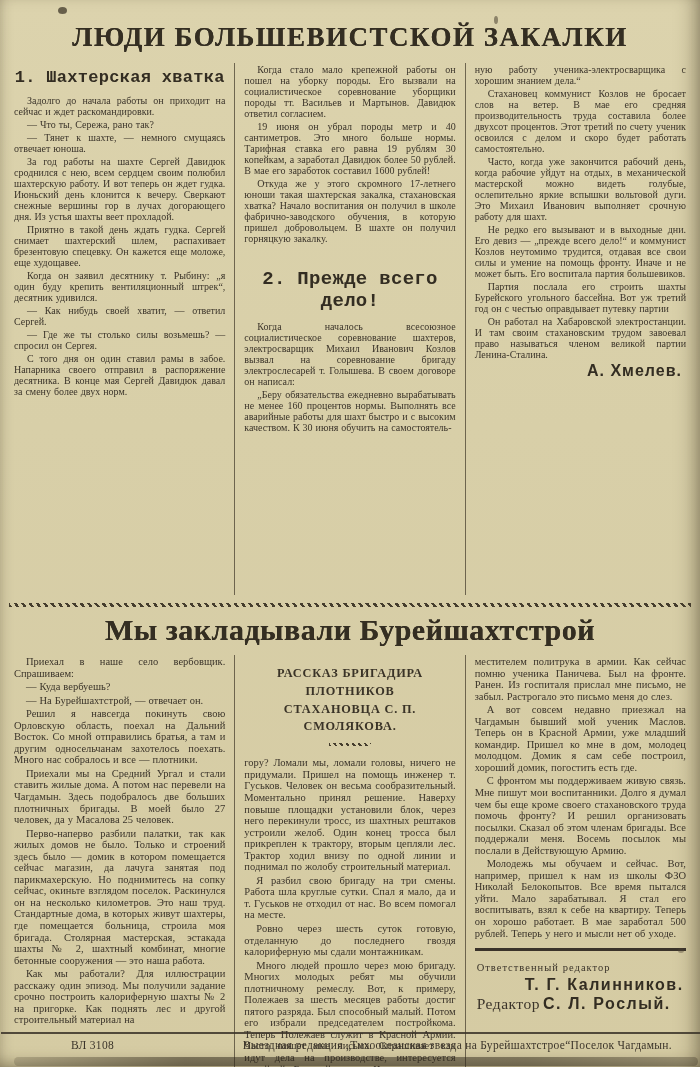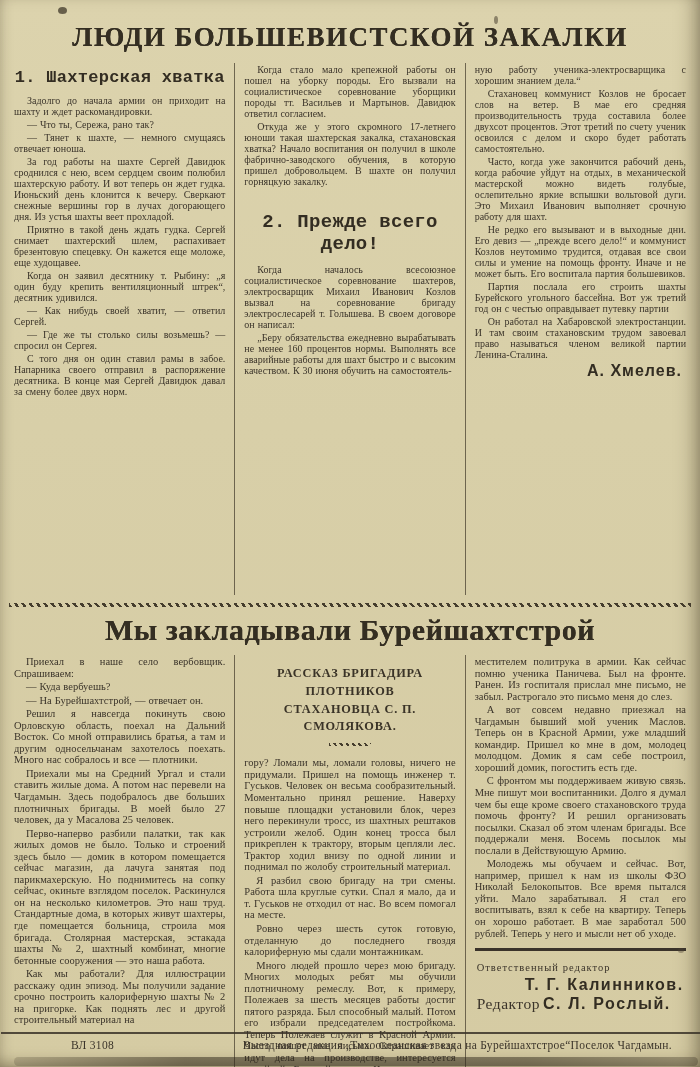--- a/index.html
+++ b/index.html
@@ -112,32 +112,33 @@
 <div class="page">
   <span class="speck s1"></span>
   <span class="speck s2"></span>
   <span class="speck s3"></span>
 
   <h1 class="headline-1">ЛЮДИ БОЛЬШЕВИСТСКОЙ ЗАКАЛКИ</h1>
 
   <div class="article article-1 a1">
     <div class="col">
       <h2 class="sec-heading">1. Шахтерская хватка</h2>
-      <p>Задолго до начала армии он приходит на шахту и ждет раскомандировки.</p>
+      <p>Задолго до начала работы он приходит на сейчас и ждет раскомандировки.</p>
       <p>— Что ты, Сережа, рано так?</p>
       <p>— Тянет к шахте, — немного смущаясь отвечает юноша.</p>
       <p>За год работы на шахте Сергей Давидюк сроднился с нею, всем сердцем своим полюбил шахтерскую работу. И вот теперь он ждет гудка. Июньский день клонится к вечеру. Сверкают снежные вершины гор в лучах догорающего дня. Из устья шахты веет прохладой.</p>
       <p>Приятно в такой день ждать гудка. Сергей снимает шахтерский шлем, распахивает брезентовую спецевку. Он кажется еще моложе, еще худощавее.</p>
       <p>Когда он заявил десятнику т. Рыбину: „я один буду крепить вентиляционный штрек“, десятник удивился.</p>
       <p>— Как нибудь своей хватит, — ответил Сергей.</p>
       <p>— Где же ты столько силы возьмешь? — спросил он Сергея.</p>
       <p>С того дня он один ставил рамы в забое. Напарника своего отправил в распоряжение десятника. В конце мая Сергей Давидюк давал за смену более двух норм.</p>
     </div>
     <div class="col">
       <p>Когда стало мало крепежной работы он пошел на уборку породы. Его вызвали на социалистическое соревнование уборщики породы тт. Васильев и Мартынов. Давидюк ответил согласием.</p>
+      <p>19 июня он убрал породы метр и 40 сантиметров. Это много больше нормы. Тарифная ставка его равна 19 рублям 30 копейкам, а заработал Давидюк более 50 рублей. В мае его заработок составил 1600 рублей!</p>
       <p>Откуда же у этого скромного 17-летнего юноши такая шахтерская закалка, стахановская хватка? Начало воспитания он получил в школе фабрично-заводского обучения, в которую пришел добровольцем. В шахте он получил горняцкую закалку.</p>
       <h2 class="sec-heading second">2. Прежде всего дело!</h2>
       <p>Когда началось всесоюзное социалистическое соревнование шахтеров, электросварщик Михаил Иванович Козлов вызвал на соревнование бригаду электрослесарей т. Голышева. В своем договоре он написал:</p>
       <p>„Беру обязательства ежедневно вырабатывать не менее 160 процентов нормы. Выполнять все аварийные работы для шахт быстро и с высоким качеством. К 30 июня обучить на самостоятель-</p>
     </div>
     <div class="col">
       <p class="noindent">ную работу ученика-электросварщика с хорошим знанием дела.“</p>
       <p>Стахановец коммунист Козлов не бросает слов на ветер. В мае его средняя производительность труда составила более двухсот процентов. Этот третий по счету ученик освоился с делом и скоро будет работать самостоятельно.</p>
       <p>Часто, когда уже закончится рабочий день, когда рабочие уйдут на отдых, в механической мастерской можно видеть голубые, ослепительно яркие вспышки вольтовой дуги. Это Михаил Иванович выполняет срочную работу для шахт.</p>
       <p>Не редко его вызывают и в выходные дни. Его девиз — „прежде всего дело!“ и коммунист Козлов неутомимо трудится, отдавая все свои силы и умение на помощь фронту. Иначе и не может быть. Его воспитала партия большевиков.</p>

